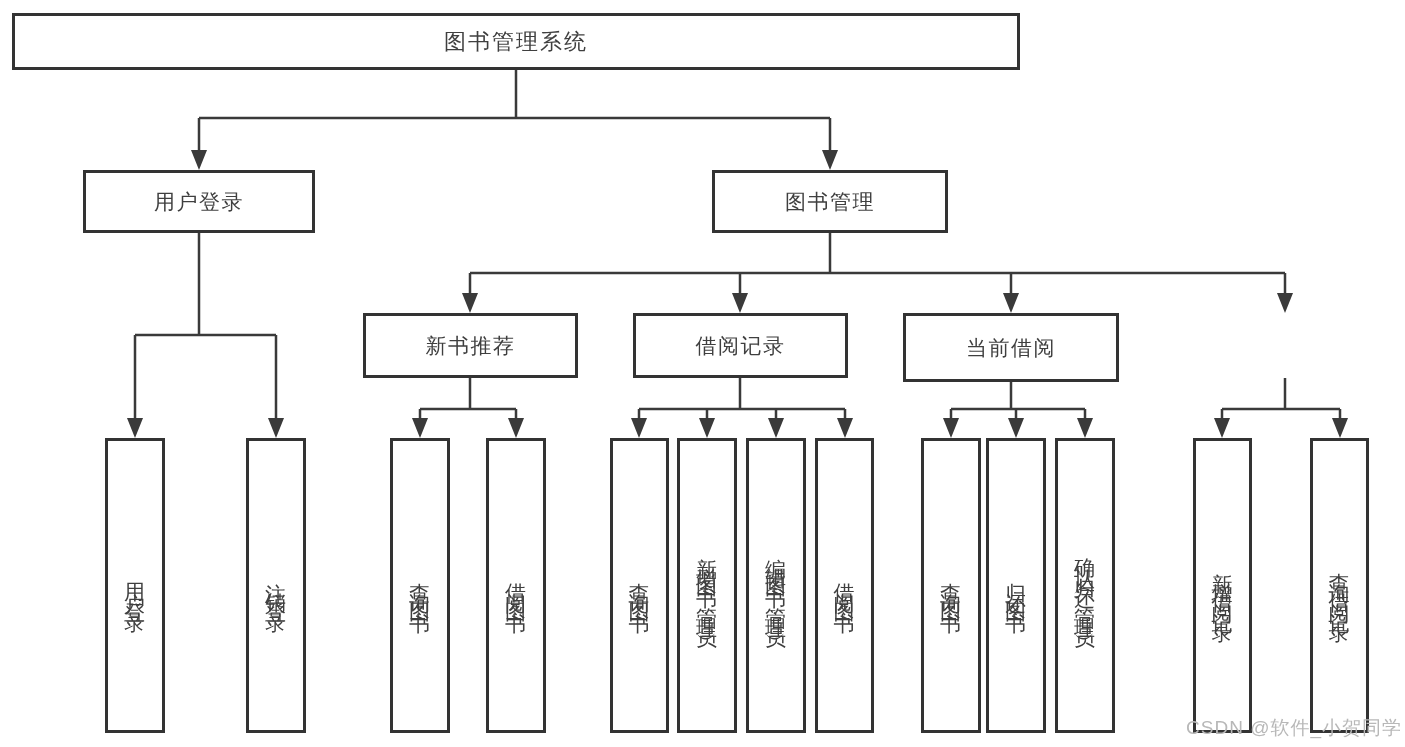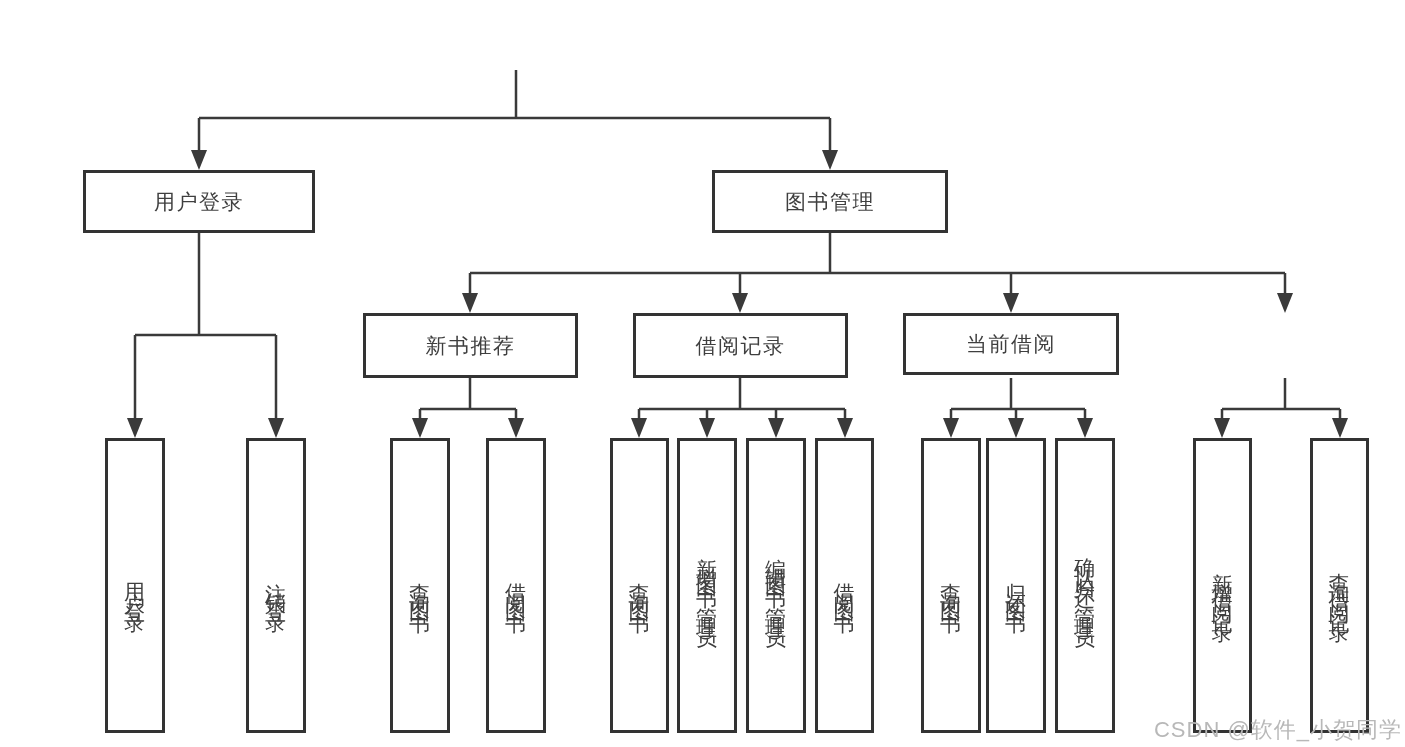--- a/index.html
+++ b/index.html
@@ -54,21 +54,21 @@
     writing-mode: vertical-rl;
     text-orientation: mixed;
     font-size: 21px;
     letter-spacing: 10px;
     line-height: 1;
   }
   .watermark {
     position: absolute;
     right: 3px;
     top: 715px;
-    font-size: 22px;
+    font-size: 19px;
     color: #b8b8b8;
     letter-spacing: 1px;
     z-index: 3;
     white-space: nowrap;
   }
 </style>
 </head>
 <body>
 
 <div class="canvas">
@@ -103,35 +103,38 @@
     <polygon points="699,418 715,418 707,438"></polygon>
     <polygon points="768,418 784,418 776,438"></polygon>
     <polygon points="837,418 853,418 845,438"></polygon>
     <polygon points="943,418 959,418 951,438"></polygon>
     <polygon points="1008,418 1024,418 1016,438"></polygon>
     <polygon points="1077,418 1093,418 1085,438"></polygon>
     <polygon points="1214,418 1230,418 1222,438"></polygon>
     <polygon points="1332,418 1348,418 1340,438"></polygon>
   </svg>
 
+  <div class="node h root" style="left:12px; top:13px; width:1008px; height:57px">
+    <span>图书管理系统</span>
+  </div>
 
   <div class="node h" style="left:83px; top:170px; width:232px; height:63px">
     <span>用户登录</span>
   </div>
   <div class="node h" style="left:712px; top:170px; width:236px; height:63px">
     <span>图书管理</span>
   </div>
 
   <div class="node h" style="left:363px; top:313px; width:215px; height:65px">
     <span>新书推荐</span>
   </div>
   <div class="node h" style="left:633px; top:313px; width:215px; height:65px">
     <span>借阅记录</span>
   </div>
-  <div class="node h" style="left:903px; top:313px; width:216px; height:62px">
+  <div class="node h" style="left:903px; top:313px; width:216px; height:69px">
     <span>当前借阅</span>
   </div>
 
   <div class="node v" style="left:105px; top:438px; width:60px; height:295px">
     <span>用户登录</span>
   </div>
   <div class="node v" style="left:246px; top:438px; width:60px; height:295px">
     <span>注销登录</span>
   </div>
 

